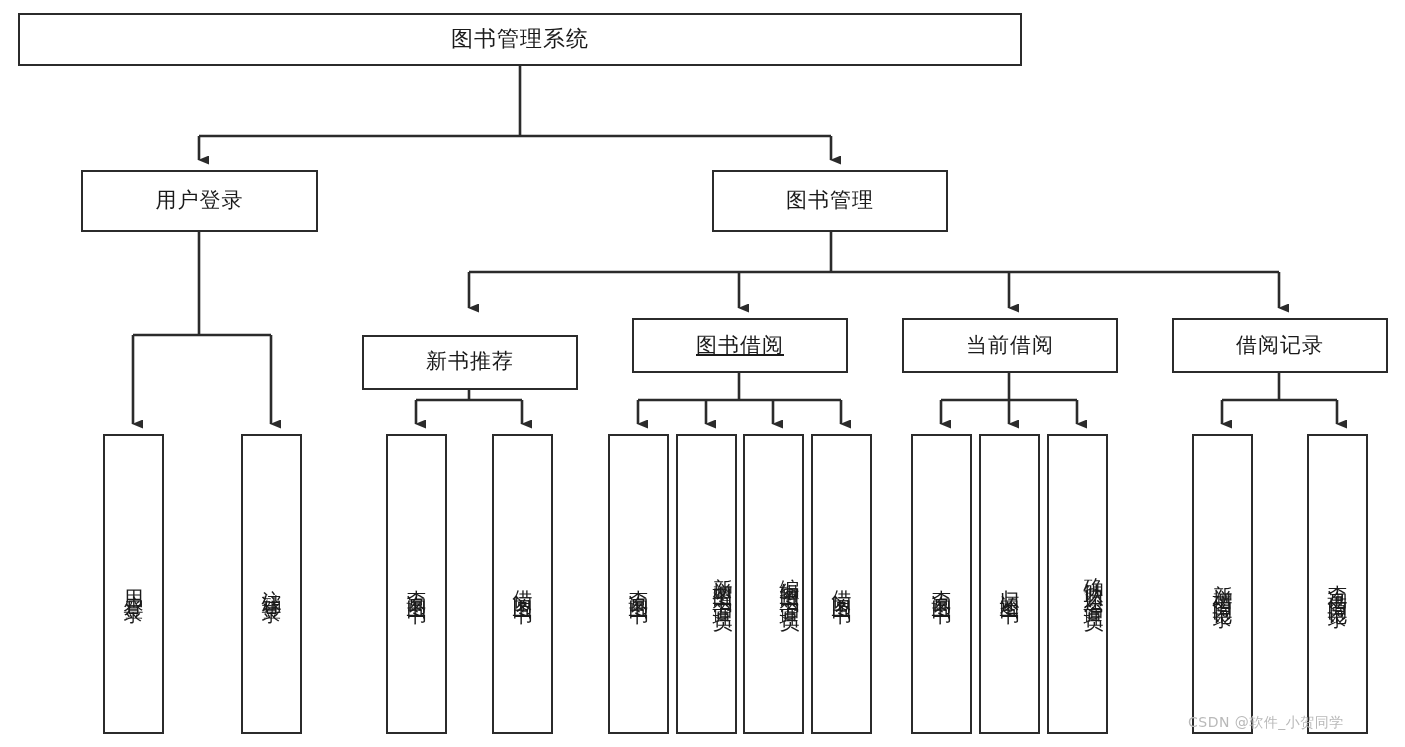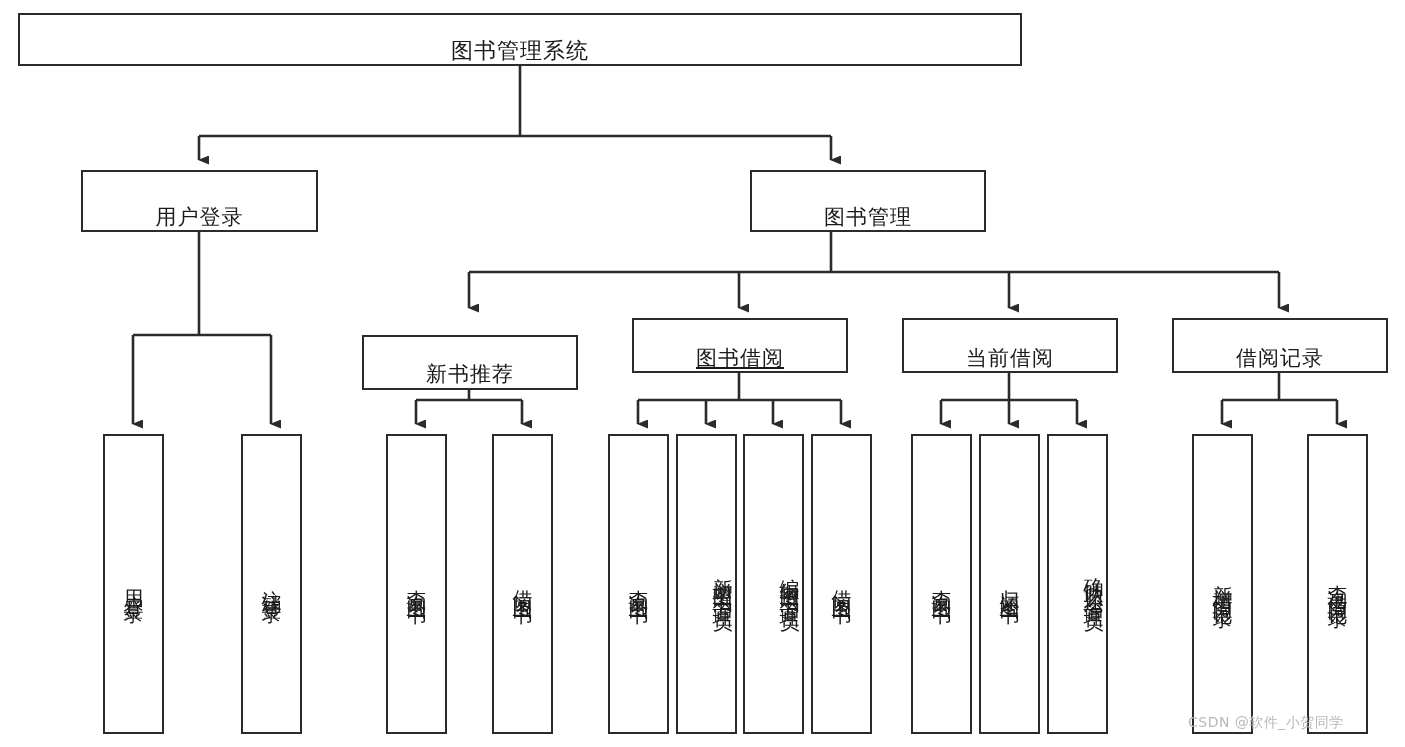--- a/index.html
+++ b/index.html
@@ -25,21 +25,21 @@
     width: 1405px;
     height: 747px;
     pointer-events: none;
   }
   .node {
     position: absolute;
     box-sizing: border-box;
     background: #ffffff;
     border: 2px solid #2b2b2b;
     display: flex;
-    align-items: flex-end;
+    align-items: center;
     justify-content: center;
     color: #1a1a1a;
     text-align: center;
     z-index: 2;
   }
   .node-h {
     font-size: 21px;
     letter-spacing: 1px;
     line-height: 1.2;
   }
@@ -139,21 +139,21 @@
   </svg>
 
   <div class="node node-h node-root" style="left:18px; top:13px; width:1004px; height:53px;">
     <span>图书管理系统</span>
   </div>
 
   <div class="node node-h" style="left:81px; top:170px; width:237px; height:62px;">
     <span>用户登录</span>
   </div>
 
-  <div class="node node-h" style="left:712px; top:170px; width:236px; height:62px;margin-left:38px;">
+  <div class="node node-h" style="left:712px; top:170px; width:236px; height:62px;">
     <span>图书管理</span>
   </div>
 
   <div class="node node-h" style="left:362px; top:335px; width:216px; height:55px;font-family:Liberation Mono, monospace;">
     <span>新书推荐</span>
   </div>
 
   <div class="node node-h" style="left:632px; top:318px; width:216px; height:55px;text-decoration:underline;">
     <span>图书借阅</span>
   </div>

